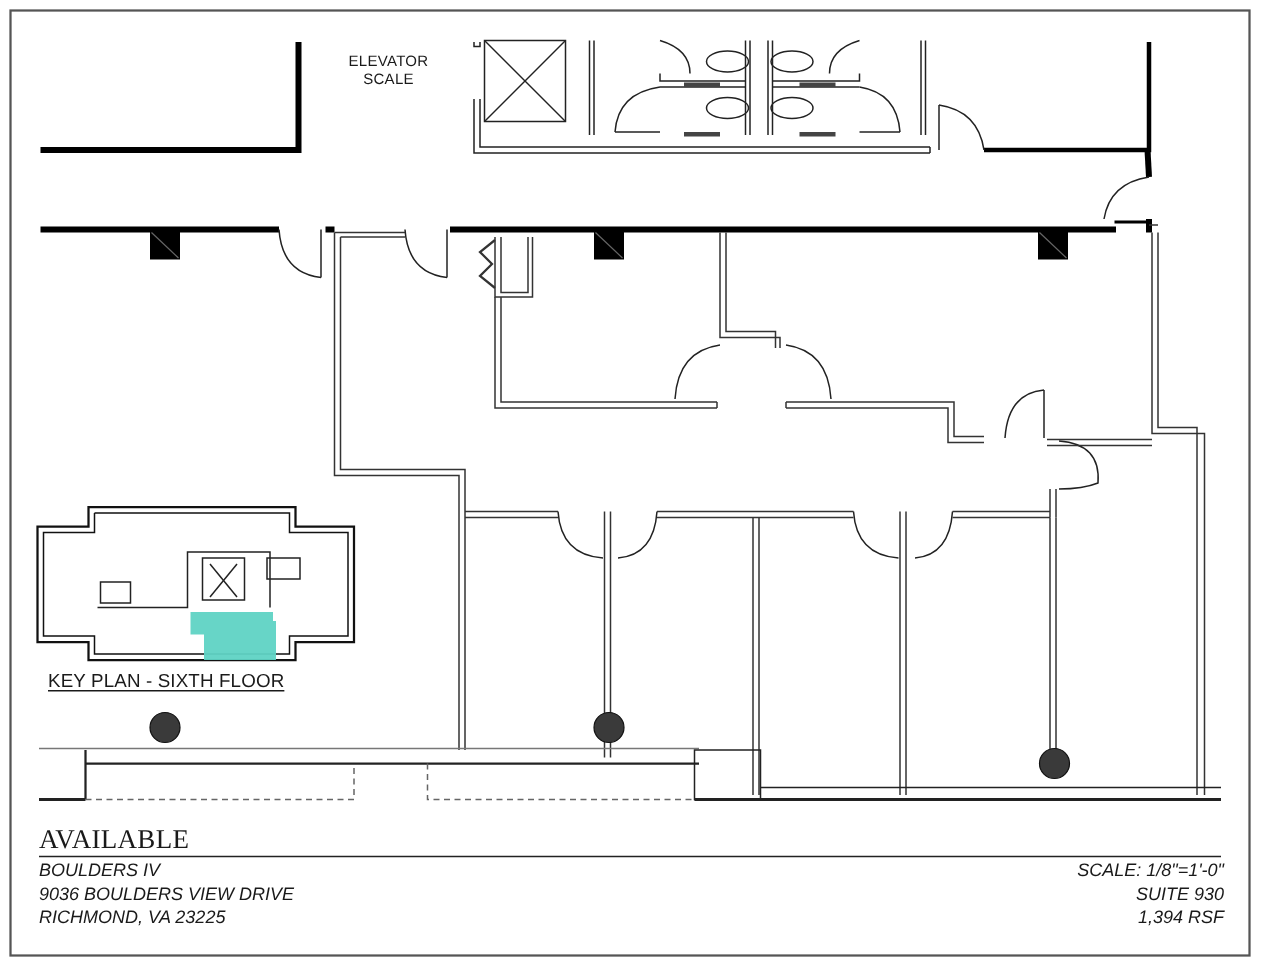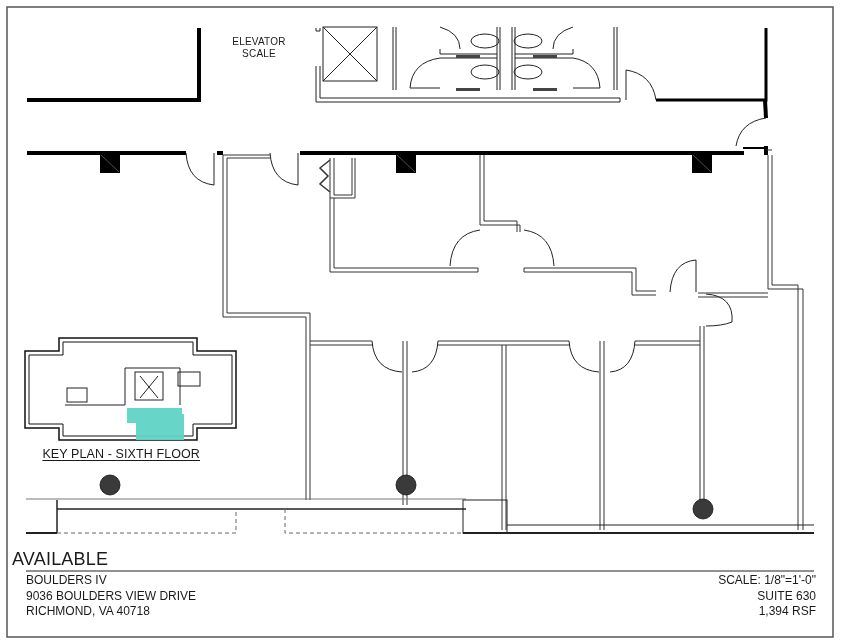--- a/index.html
+++ b/index.html
@@ -1,24 +1,24 @@
 <!DOCTYPE html>
 <html><head>
 <meta charset="utf-8">
 <style>
   html, body { margin: 0; padding: 0; background: #ffffff; }
   body { width: 844px; height: 644px; position: relative; overflow: hidden; font-family: "Liberation Sans", sans-serif; }
   .sheet { position: absolute; left: 0; top: 0; width: 844px; height: 644px; }
   svg { position: absolute; left: 0; top: 0; }
   .lbl { position: absolute; color: #1a1a1a; font-family: "Liberation Sans", sans-serif; }
   .lobby { left: 222px; top: 36px; width: 74px; text-align: center; font-size: 10px; line-height: 12px; letter-spacing: 0.2px; }
-  .keyplan-title { left: 32px; top: 447px; width: 168px; text-align: right; font-size: 12.5px; text-decoration: underline; text-underline-offset: 2px; letter-spacing: 0.1px; }
-  .avail { left: 12px; top: 549px; font-size: 18px; letter-spacing: 0.2px; }
+  .keyplan-title { left: 32px; top: 447px; width: 168px; text-align: left; font-size: 12.5px; text-decoration: underline; text-underline-offset: 2px; letter-spacing: 0.1px; }
+  .avail { left: 26px; top: 549px; font-size: 18px; letter-spacing: 0.2px; font-family: Liberation Serif, serif; }
   .addr { left: 26px; top: 573px; font-size: 12px; line-height: 15.5px; }
-  .addr div, .info div { white-space: nowrap; }
+  .addr div, .info div { white-space: nowrap; font-style: italic; }
   .info { right: 28px; top: 573px; font-size: 12px; line-height: 15.5px; text-align: right; }
 </style>
 </head>
 <body>
 
 <div class="sheet">
 <svg width="844" height="644" viewBox="0 0 844 644">
 
   <rect x="7" y="7" width="826" height="630" fill="none" stroke="#555" stroke-width="1.5"></rect>
 
@@ -194,21 +194,21 @@
   <div>SCALE</div>
 </div>
 
 <div class="lbl keyplan-title">KEY PLAN - SIXTH FLOOR</div>
 
 <div class="lbl avail">AVAILABLE</div>
 
 <div class="lbl addr">
   <div>BOULDERS IV</div>
   <div>9036 BOULDERS VIEW DRIVE</div>
-  <div>RICHMOND, VA 40718</div>
+  <div>RICHMOND, VA 23225</div>
 </div>
 
 <div class="lbl info">
   <div>SCALE:  1/8"=1'-0"</div>
-  <div>SUITE 630</div>
+  <div>SUITE 930</div>
   <div>1,394 RSF</div>
 </div>
 </div>
 
 </body></html>

